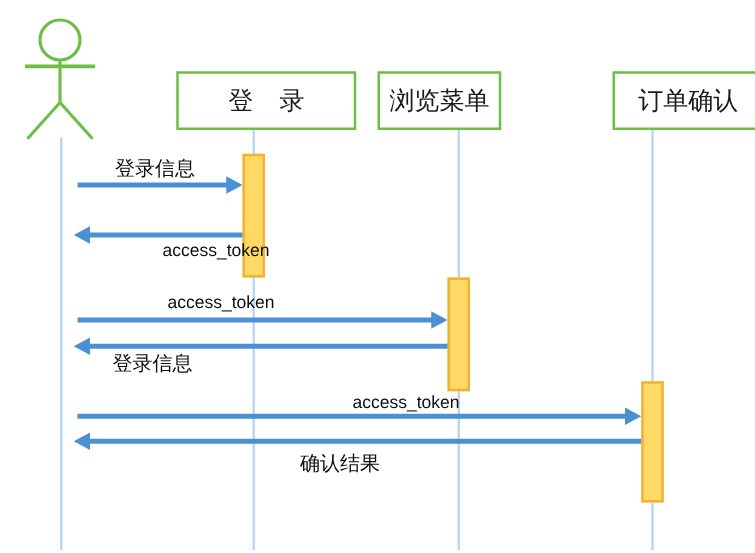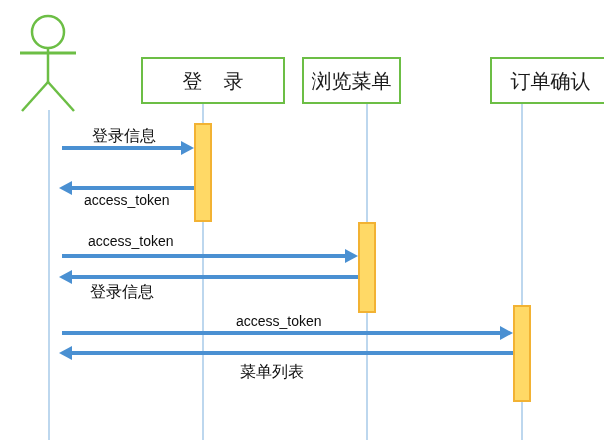--- a/index.html
+++ b/index.html
@@ -88,20 +88,21 @@
     white-space: nowrap;
     line-height: 1;
   }
   .msg-label.cjk {
     font-family: "Liberation Serif", serif;
     font-size: 16px;
   }
   .msg-label.latin {
     font-family: "Liberation Sans", sans-serif;
     font-size: 14px;
+    margin-left: 46px;
   }
 </style>
 </head>
 <body>
 
 <div id="canvas">
 
   <div class="actor">
     <svg width="84" height="102" viewBox="0 0 84 102">
       <circle cx="40" cy="20" r="16" fill="#ffffff" stroke="#6CBE45" stroke-width="2.5"></circle>
@@ -142,15 +143,15 @@
   <div class="msg-line" style="left:71px; top:275px; width:287px;"></div>
   <div class="arrowhead left" style="left:59px; top:270px;"></div>
   <div class="msg-label cjk" style="left:90px; top:284px;">登录信息</div>
 
   <div class="msg-label latin" style="left:236px; top:314px;">access_token</div>
   <div class="msg-line" style="left:62px; top:331px; width:439px;"></div>
   <div class="arrowhead right" style="left:500px; top:326px;"></div>
 
   <div class="msg-line" style="left:71px; top:351px; width:442px;"></div>
   <div class="arrowhead left" style="left:59px; top:346px;"></div>
-  <div class="msg-label cjk" style="left:240px; top:364px;">菜单列表</div>
+  <div class="msg-label cjk" style="left:240px; top:364px;">确认结果</div>
 
 </div>
 
 </body></html>

